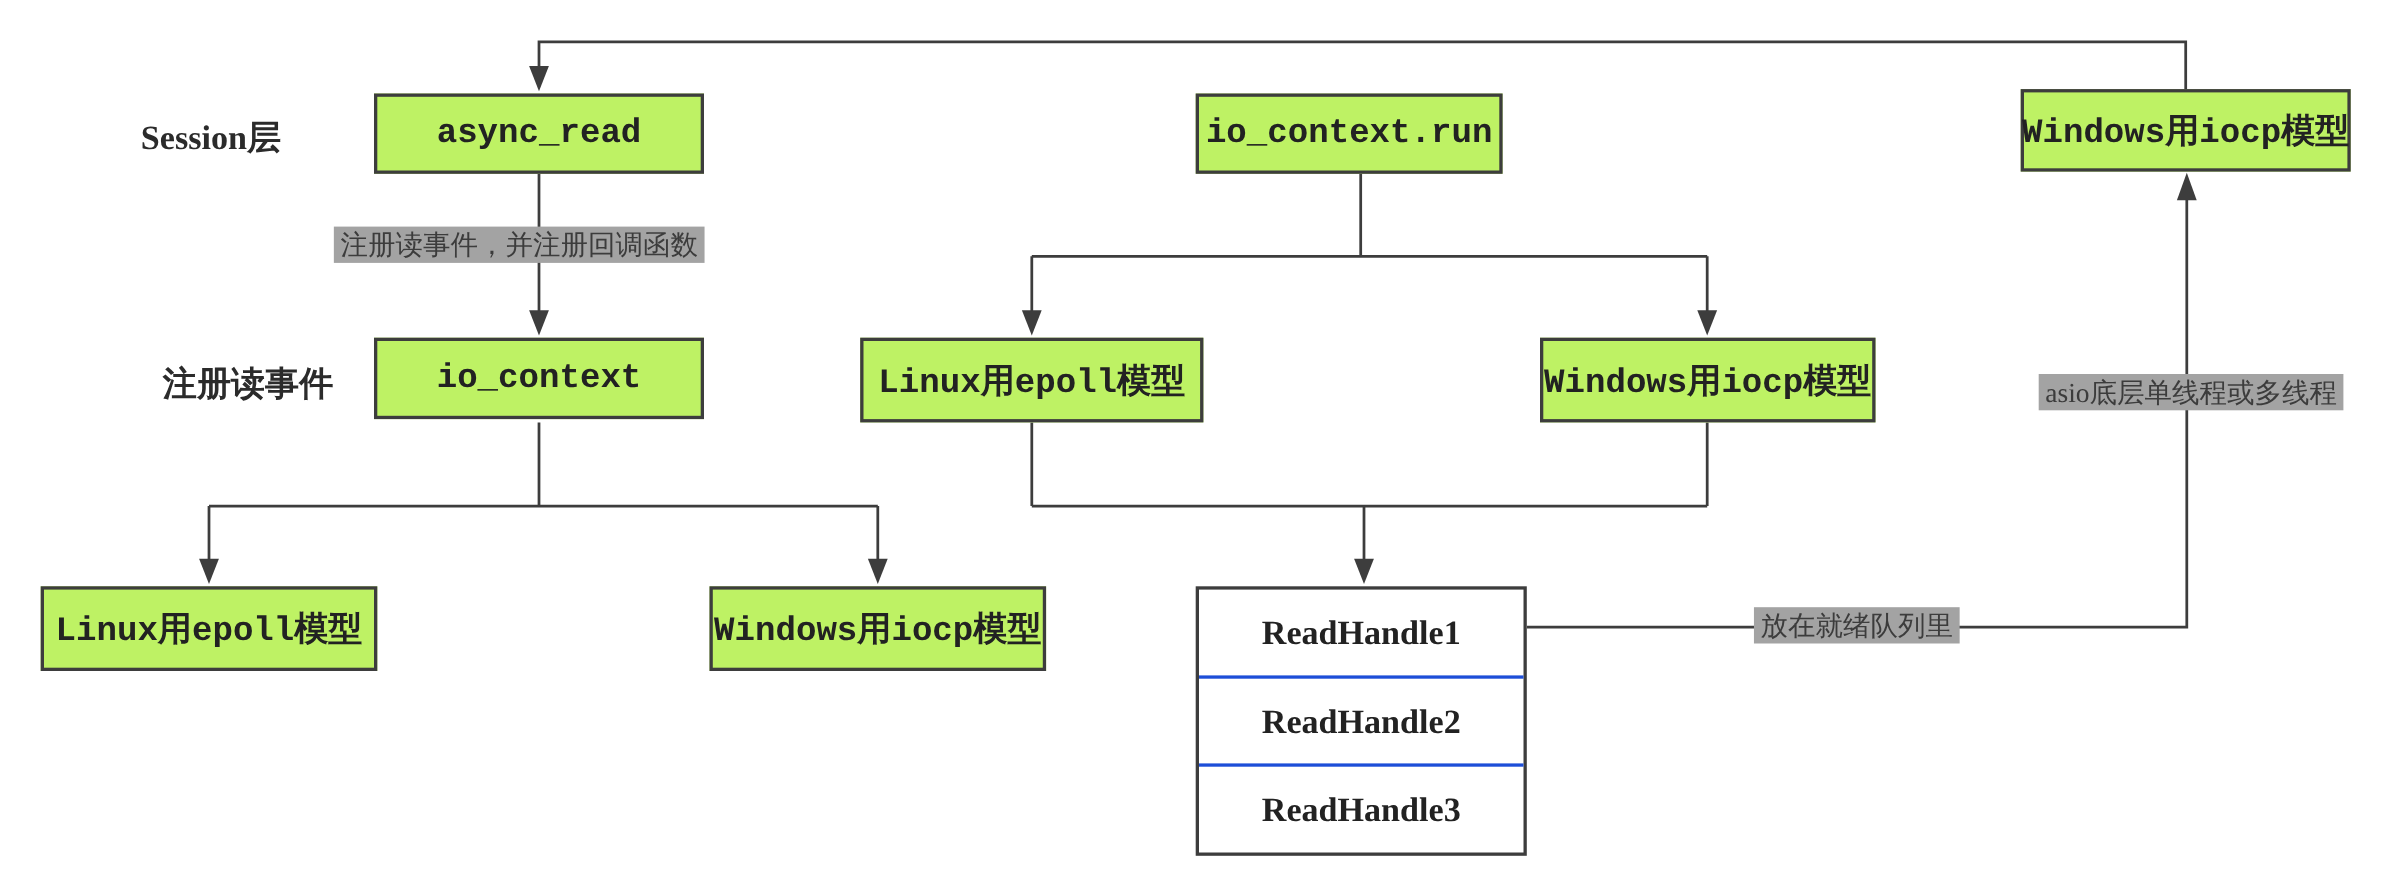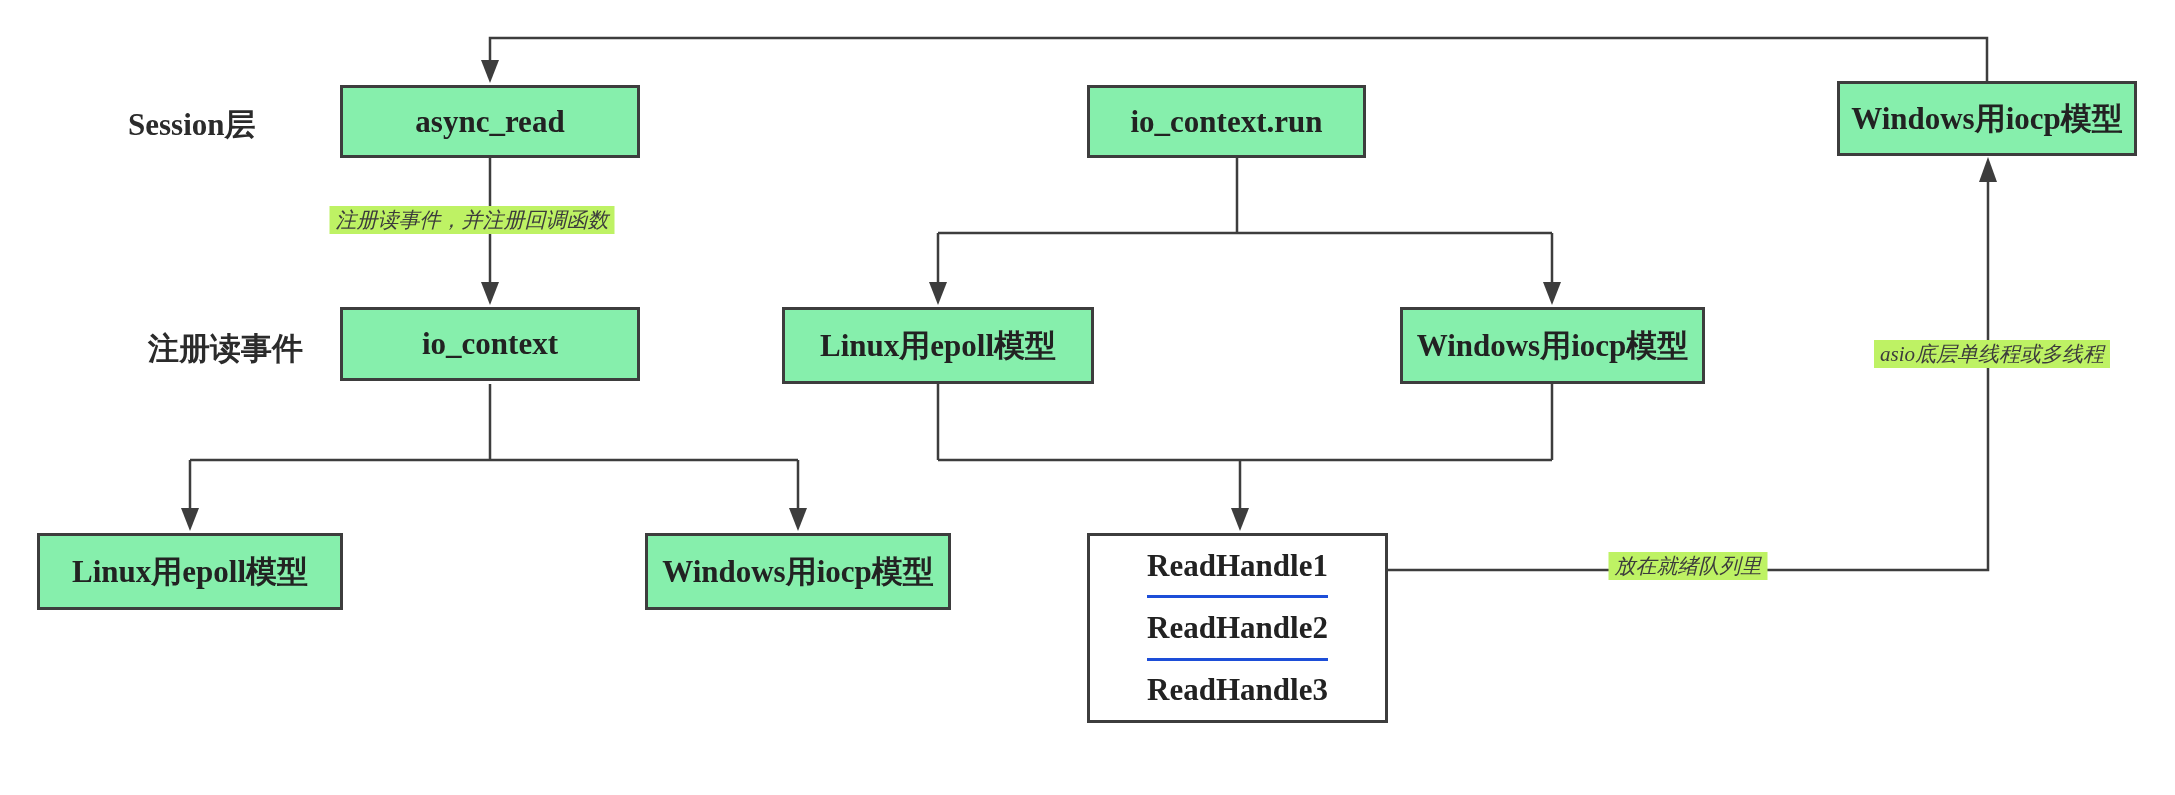--- a/index.html
+++ b/index.html
@@ -23,29 +23,30 @@
     stroke-width: 2.5;
   }
   .wires polygon {
     fill: #3d3d3d;
     stroke: none;
   }
   .box {
     position: absolute;
     box-sizing: border-box;
     border: 3px solid #3d3d3d;
-    background: #86efac;
+    background: #bef264;
     display: flex;
     align-items: center;
     justify-content: center;
     font-weight: bold;
     font-size: 31px;
     color: #222222;
     z-index: 2;
     white-space: nowrap;
+    font-family: Liberation Mono, monospace;
   }
   .queue {
     position: absolute;
     box-sizing: border-box;
     border: 3px solid #3d3d3d;
     background: #ffffff;
     display: flex;
     flex-direction: column;
     z-index: 2;
   }
@@ -62,39 +63,38 @@
   .layer-label {
     position: absolute;
     font-weight: bold;
     font-size: 31px;
     color: #2b2b2b;
     z-index: 2;
     white-space: nowrap;
   }
   .ann {
     position: absolute;
-    font-size: 21px;
+    font-size: 25px;
     color: #3c3c3c;
-    background: #bef264;
+    background: #a3a3a3;
     padding: 0 6px;
     transform: translateX(-50%);
     z-index: 3;
     white-space: nowrap;
-    font-style: italic;
   }
   
   #box-async-read        { left: 340px;  top: 85px;  width: 300px; height: 73px; }
   #box-io-context        { left: 340px;  top: 307px; width: 300px; height: 74px; }
   #box-linux-epoll-left  { left: 37px;   top: 533px; width: 306px; height: 77px; }
   #box-windows-iocp-left { left: 645px;  top: 533px; width: 306px; height: 77px; }
   #box-io-context-run    { left: 1087px; top: 85px;  width: 279px; height: 73px; }
   #box-linux-epoll-mid   { left: 782px;  top: 307px; width: 312px; height: 77px; }
   #box-windows-iocp-mid  { left: 1400px; top: 307px; width: 305px; height: 77px; }
   #box-windows-iocp-top  { left: 1837px; top: 81px;  width: 300px; height: 75px; }
-  #queue-read-handles    { left: 1087px; top: 533px; width: 301px; height: 190px; align-items: center; }
+  #queue-read-handles    { left: 1087px; top: 533px; width: 301px; height: 245px; }
   #label-session-layer   { left: 128px;  top: 104px; }
   #label-asio-layer      { left: 148px;  top: 328px; }
   #ann-register-read     { left: 472px;  top: 206px; }
   #ann-register-model    { left: 497px;  top: 410px; }
   #ann-ready-queue       { left: 1688px; top: 552px; }
   #ann-asio-threads      { left: 1992px; top: 340px; }
 </style>
 </head>
 <body>
 

